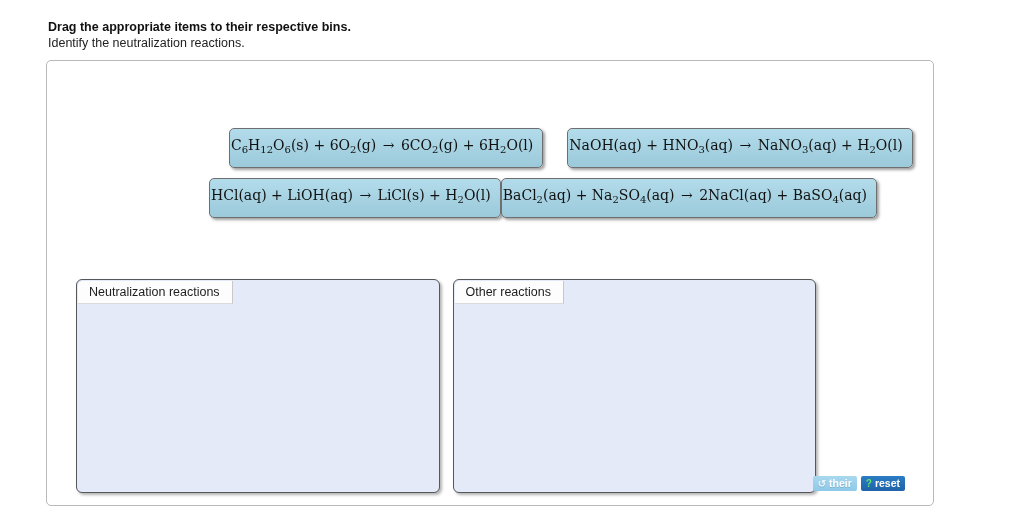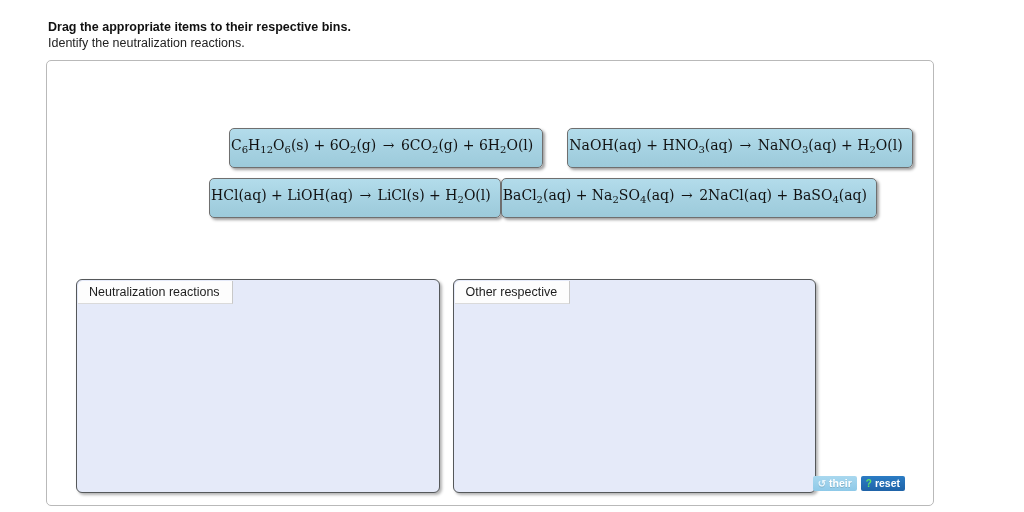--- a/index.html
+++ b/index.html
@@ -201,21 +201,21 @@
   </div>
 
   <div id="bin-area">
 
     <div class="bin" id="bin-neutralization">
       <div class="bin-label">Neutralization reactions</div>
       <div class="bin-dropzone"></div>
     </div>
 
     <div class="bin" id="bin-other">
-      <div class="bin-label">Other respective</div>
+      <div class="bin-label">Other reactions</div>
       <div class="bin-dropzone"></div>
     </div>
 
   </div>
 
   <div id="button-bar">
     <button class="action-btn" id="reset-button">
       <span class="btn-glyph" id="reset-icon">↺</span>
       <span>their</span>
     </button>

